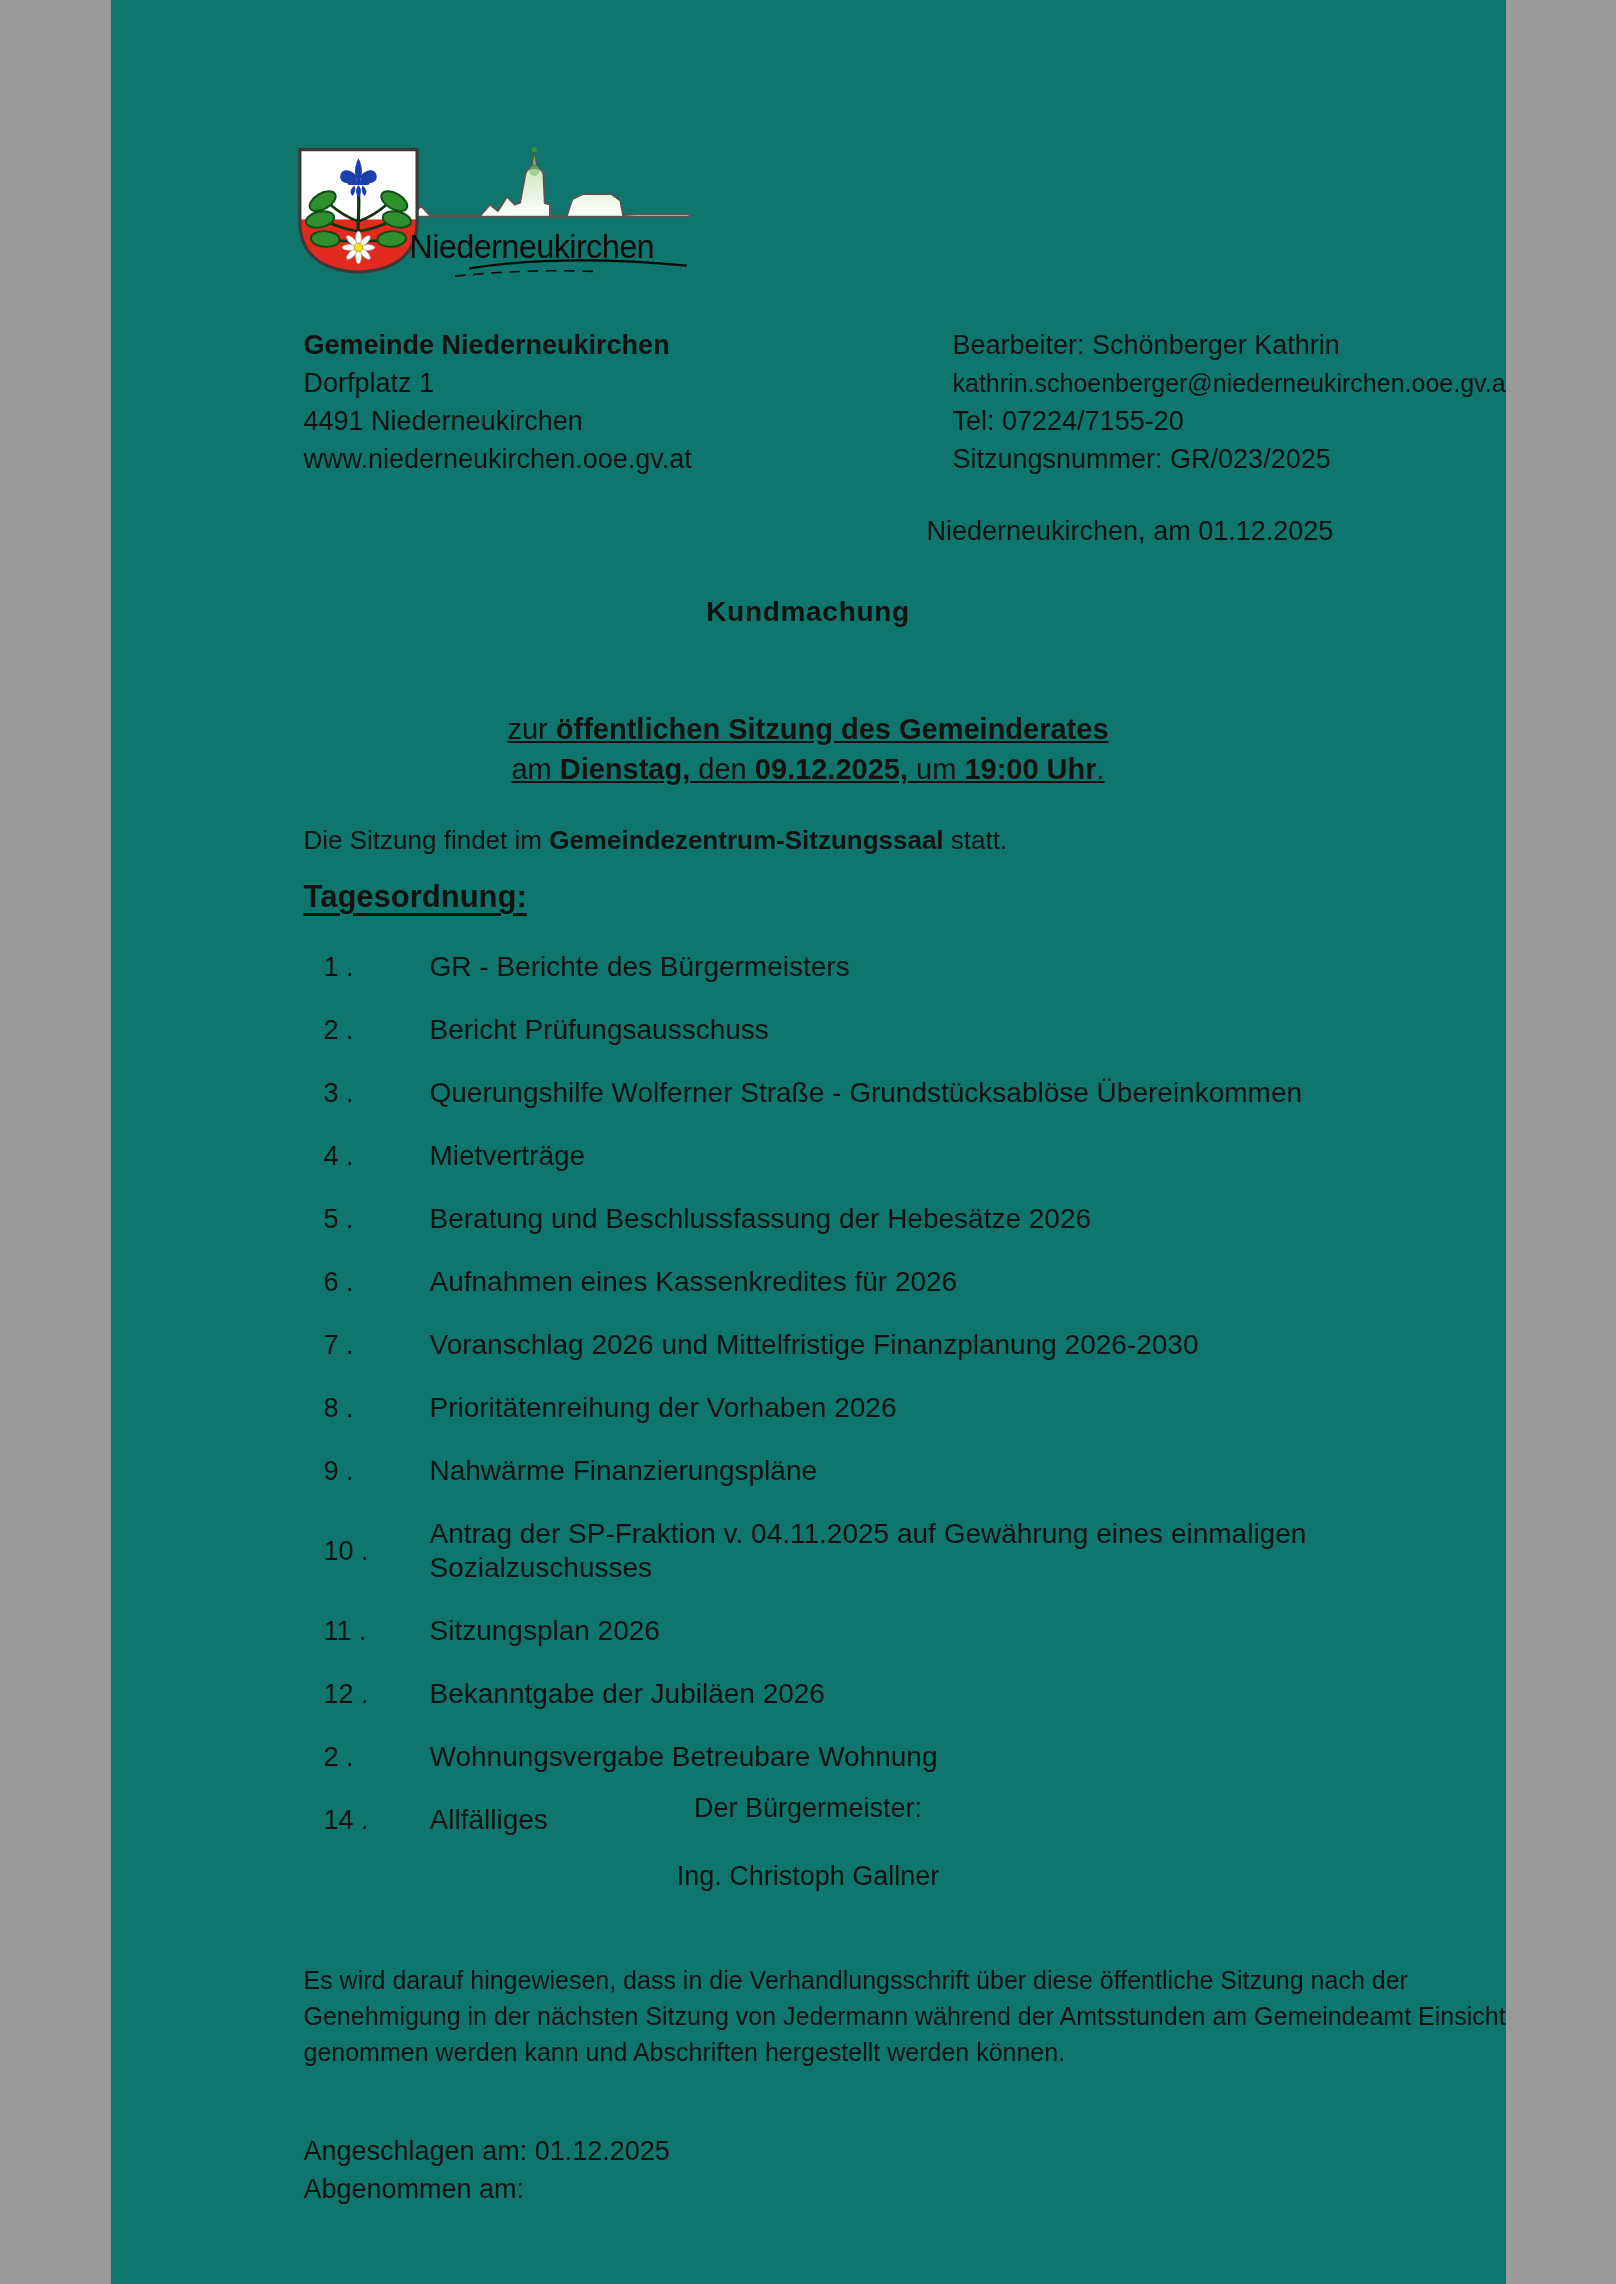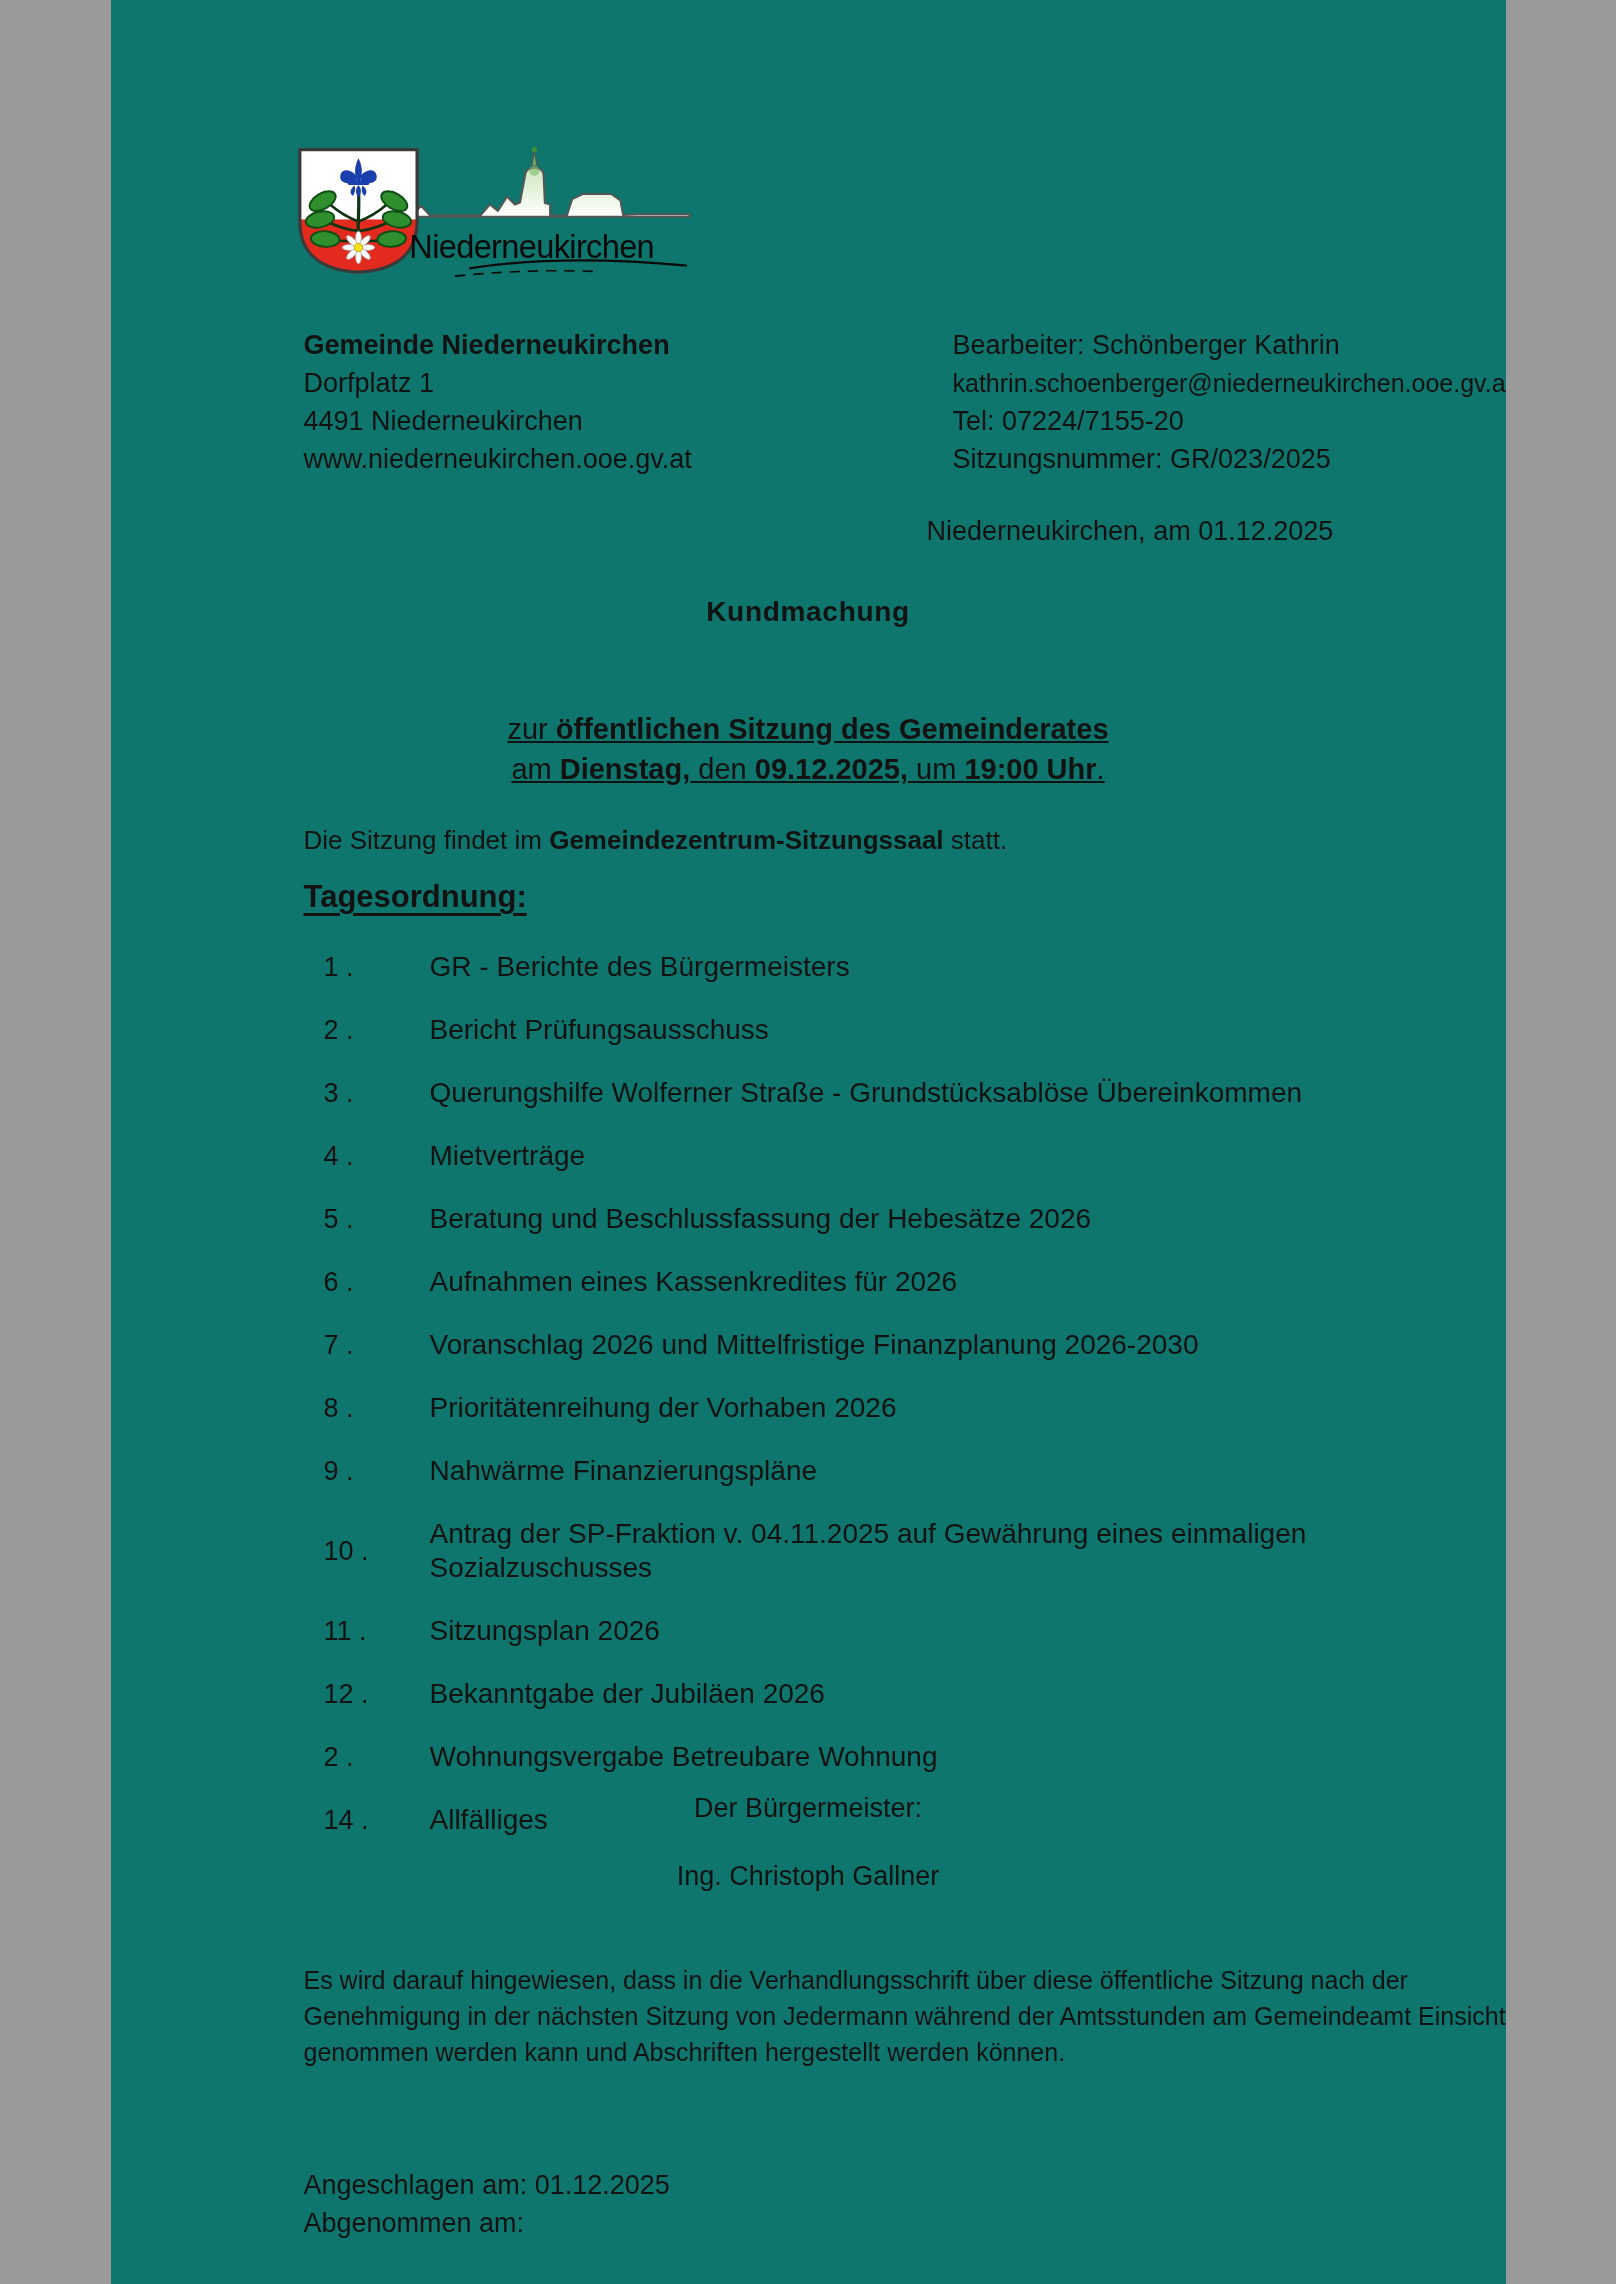--- a/index.html
+++ b/index.html
@@ -31,21 +31,21 @@
     text-decoration:underline;text-decoration-thickness:2.6px;text-underline-offset:5.9px;}
   .agenda-list{position:absolute;left:213px;top:950px;width:1121px;}
   .agenda-row{display:flex;align-items:center;margin-bottom:29px;}
   .agenda-num{flex:none;width:106px;font-size:27px;line-height:34px;}
   .agenda-text{width:971px;font-size:28px;line-height:34px;}
   
   .sig{position:absolute;left:0;top:1793px;width:100%;text-align:center;font-size:27px;}
   .sig .sig-name{margin-top:37px;}
   
   .notice{position:absolute;left:193px;top:1962px;width:1251px;font-size:25px;line-height:36px;}
-  .posting{position:absolute;left:193px;top:2132px;font-size:27px;line-height:38px;margin-top:34px;}
+  .posting{position:absolute;left:193px;top:2132px;font-size:27px;line-height:38px;}
   
   .artifact{position:absolute;left:1604px;top:779px;width:12.4px;height:13.7px;background:#d9d9d9;}
   b,.b{font-weight:bold;}
 </style>
 </head>
 <body>
 
 <div class="page">
 
   <div class="logo">

